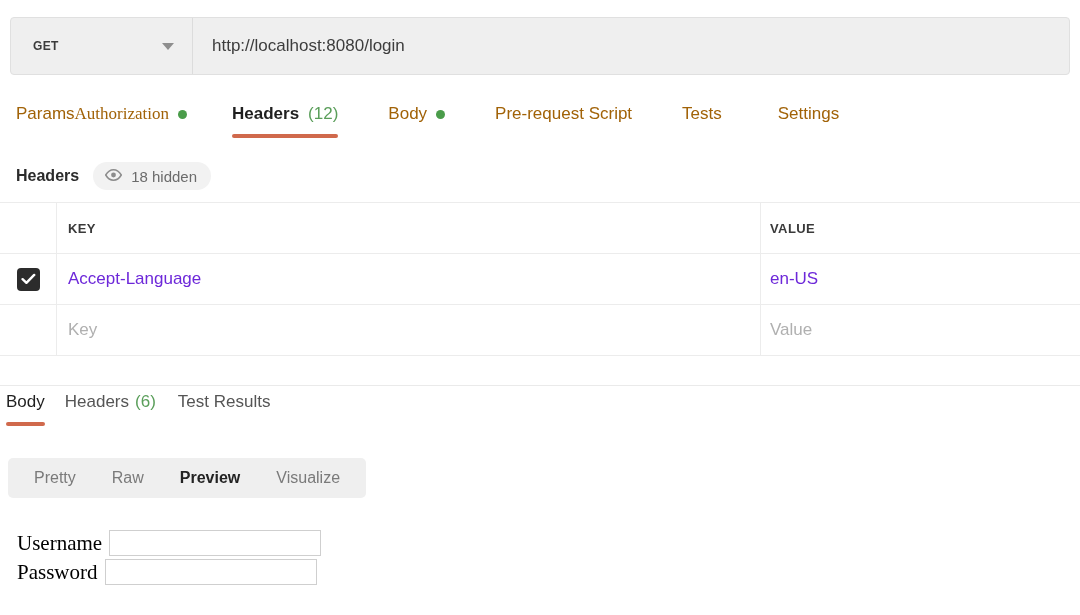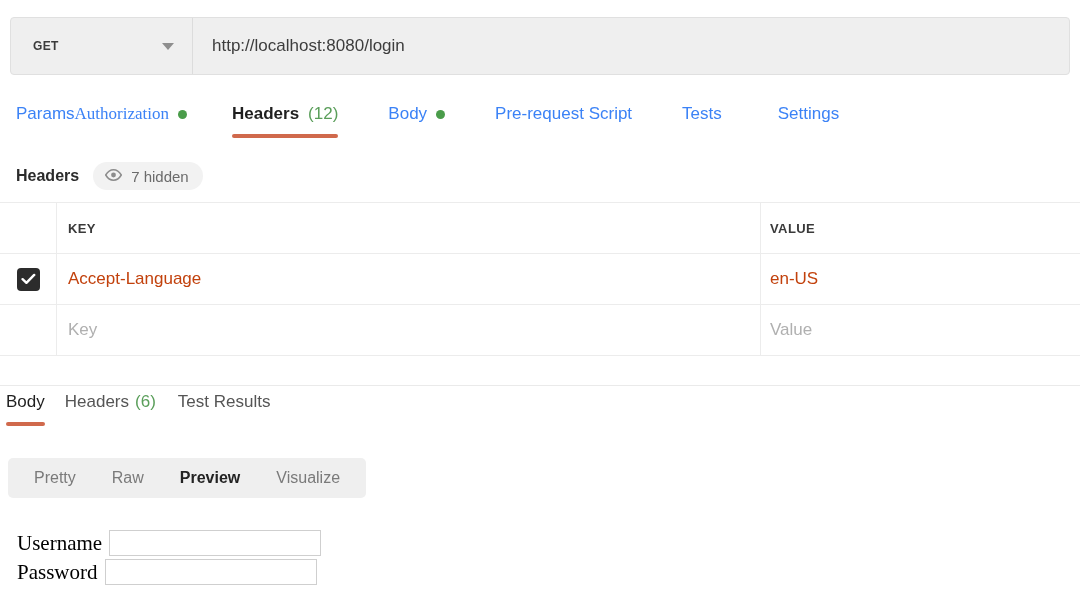--- a/index.html
+++ b/index.html
@@ -69,21 +69,21 @@
     left: 0;
     top: 104px;
     width: 1080px;
     height: 42px;
     display: flex;
     align-items: flex-start;
   }
   .req-tab {
     position: relative;
     font-size: 17px;
-    color: #3b82f6;
+    color: #a16207;
     padding: 0 0 14px 0;
     cursor: pointer;
     display: flex;
     align-items: center;
     gap: 9px;
     white-space: nowrap;
   }
   .req-tab.active {
     color: #1f1f1f;
     font-weight: 600;
@@ -185,21 +185,21 @@
     cursor: text;
   }
   .kv-head .kv-key,
   .kv-head .kv-val {
     font-size: 13px;
     font-weight: 700;
     color: #3a3a3a;
     letter-spacing: 0.4px;
     cursor: default;
   }
-  .cell-text { color: #c2410c; }
+  .cell-text { color: #6d28d9; }
   .cell-placeholder { color: #b0b0b0; }
   .checkbox {
     width: 23px;
     height: 23px;
     border-radius: 4px;
     background: #2c2c2c;
     display: flex;
     align-items: center;
     justify-content: center;
     cursor: pointer;
@@ -341,21 +341,21 @@
 
 <div class="headers-bar">
   <span class="headers-title">Headers</span>
   <span class="hidden-pill">
     <span class="eye">
       <svg width="17" height="12" viewBox="0 0 17 12">
         <path d="M8.5 0.8 C4.2 0.8 1.3 5 0.7 6 C1.3 7 4.2 11.2 8.5 11.2 C12.8 11.2 15.7 7 16.3 6 C15.7 5 12.8 0.8 8.5 0.8 Z" fill="none" stroke="#8c8c8c" stroke-width="1.5"></path>
         <circle cx="8.5" cy="6" r="2.4" fill="#8c8c8c"></circle>
       </svg>
     </span>
-    <span class="label">7 hidden</span>
+    <span class="label">18 hidden</span>
   </span>
 </div>
 
 <div class="kv-table">
   <div class="kv-row kv-head">
     <div class="kv-check"></div>
     <div class="kv-key">KEY</div>
     <div class="kv-val">VALUE</div>
   </div>
   <div id="kv-rows">

